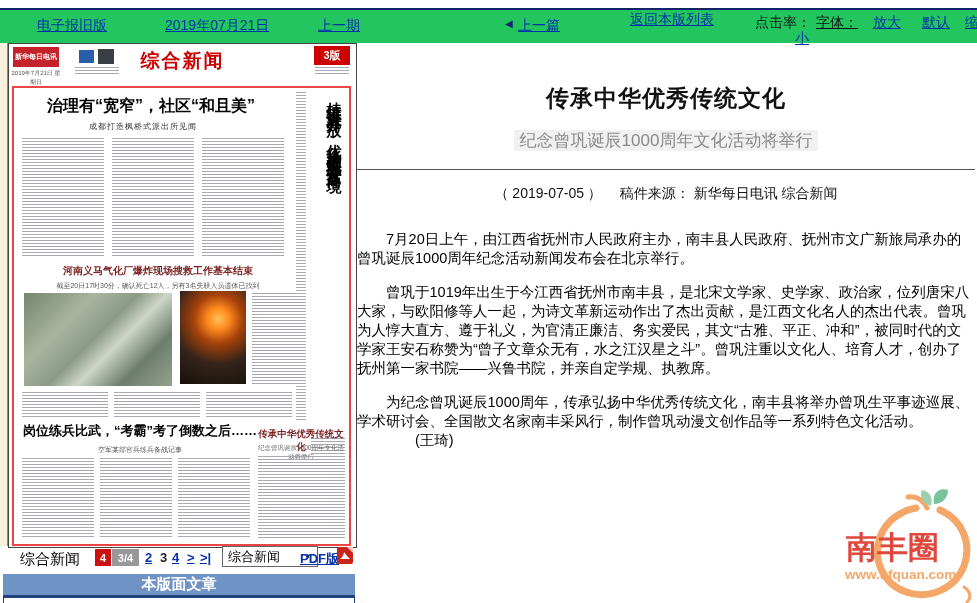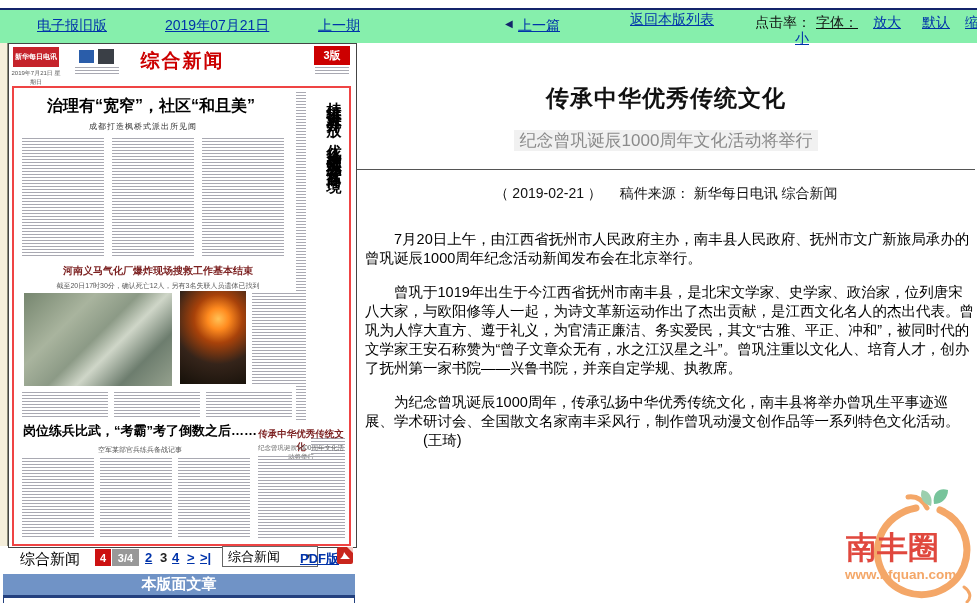--- a/index.html
+++ b/index.html
@@ -5,21 +5,21 @@
   html,body{margin:0;padding:0;}
   body{
     width:977px;height:603px;position:relative;overflow:hidden;background:#fff;
     font-family:"Liberation Sans","DejaVu Sans",sans-serif;color:#000;
   }
   .abs{position:absolute;}
   .lnk{color:#0033aa;text-decoration:underline;cursor:pointer;white-space:nowrap;}
   .plain{color:#111;white-space:nowrap;}
 
   
-  #topbar{left:0;top:8px;width:977px;height:33px;background:#86efac;border-top:2px solid #14246b;}
+  #topbar{left:0;top:8px;width:977px;height:33px;background:#22c55e;border-top:2px solid #14246b;}
   #topbar .abs{font-size:14px;}
 
   
   #sliver{left:0;top:43px;width:7px;height:503px;background:#f5efdb;border-right:1px solid #8d8d7a;}
 
   
   #thumb{left:8px;top:43px;width:347px;height:503px;background:#fff;border:1px solid #444;overflow:hidden;}
   #thumb .fake{background-image:repeating-linear-gradient(#a9a9b2 0px,#a9a9b2 1px,transparent 1px,transparent 3px);}
   .mast{left:4px;top:3px;width:46px;height:20px;background:#c5232b;color:#fff;font-size:7px;font-weight:bold;
         display:flex;align-items:center;justify-content:center;}
@@ -63,21 +63,21 @@
             font-size:13px;color:#222;padding:3px 0 0 6px;box-sizing:border-box;white-space:nowrap;}
 
   
   #article{left:357px;top:41px;width:618px;}
   #article .title{margin-top:42px;text-align:center;font-size:23px;font-weight:bold;color:#111;letter-spacing:1px;}
   #article .subtitle{text-align:center;font-size:17px;color:#8a8a8a;margin-top:15px;}
   #article .subtitle span{background:#f1f1f1;padding:1px 6px;}
   #article hr{border:none;border-top:1px solid #555;margin:17px 0 0 0;}
   #article .meta{text-align:center;font-size:14px;color:#111;margin-top:15px;white-space:nowrap;}
   #article .body{margin-top:27px;font-size:14.5px;line-height:19px;color:#000;}
-  #article .body p{text-indent:2em;margin:0 0 15px 8px;}
+  #article .body p{text-indent:2em;margin:0 0 15px 0;}
   #article .byline{padding-left:4em;}
 </style>
 </head>
 <body>
 
 <div id="topbar" class="abs">
   <span class="abs lnk" style="left:37px;top:7px;">电子报旧版</span>
   <span class="abs lnk" style="left:165px;top:7px;">2019年07月21日</span>
   <span class="abs lnk" style="left:318px;top:7px;">上一期</span>
   <span class="abs" style="left:505px;top:8px;color:#14246b;font-size:10px;">◀</span>
@@ -161,21 +161,21 @@
 </div>
 <div id="list-box" class="abs">
   <span class="lnk" style="color:#222;text-decoration:none;">· 治理有“宽窄”，社区“和且美”</span>
 </div>
 
 <div id="article" class="abs">
   <div class="title">传承中华优秀传统文化</div>
   <div class="subtitle"><span>纪念曾巩诞辰1000周年文化活动将举行</span></div>
   <hr>
   <div class="meta">
-    <span>（ 2019-02-21 ）</span>
+    <span>（ 2019-07-05 ）</span>
     <span style="padding-left:14px;">稿件来源： 新华每日电讯 综合新闻</span>
   </div>
   <div class="body">
     <p>7月20日上午，由江西省抚州市人民政府主办，南丰县人民政府、抚州市文广新旅局承办的曾巩诞辰1000周年纪念活动新闻发布会在北京举行。</p>
     <p>曾巩于1019年出生于今江西省抚州市南丰县，是北宋文学家、史学家、政治家，位列唐宋八大家，与欧阳修等人一起，为诗文革新运动作出了杰出贡献，是江西文化名人的杰出代表。曾巩为人惇大直方、遵于礼义，为官清正廉洁、务实爱民，其文“古雅、平正、冲和”，被同时代的文学家王安石称赞为“曾子文章众无有，水之江汉星之斗”。曾巩注重以文化人、培育人才，创办了抚州第一家书院——兴鲁书院，并亲自定学规、执教席。</p>
     <p><span>为纪念曾巩诞辰1000周年，传承弘扬中华优秀传统文化，南丰县将举办曾巩生平事迹巡展、学术研讨会、全国散文名家南丰采风行，制作曾巩动漫文创作品等一系列特色文化活动。</span><span class="byline">(王琦)</span></p>
   </div>
 </div>
 
 <svg class="abs" style="left:845px;top:488px;" width="132" height="115" viewBox="0 0 132 115">

